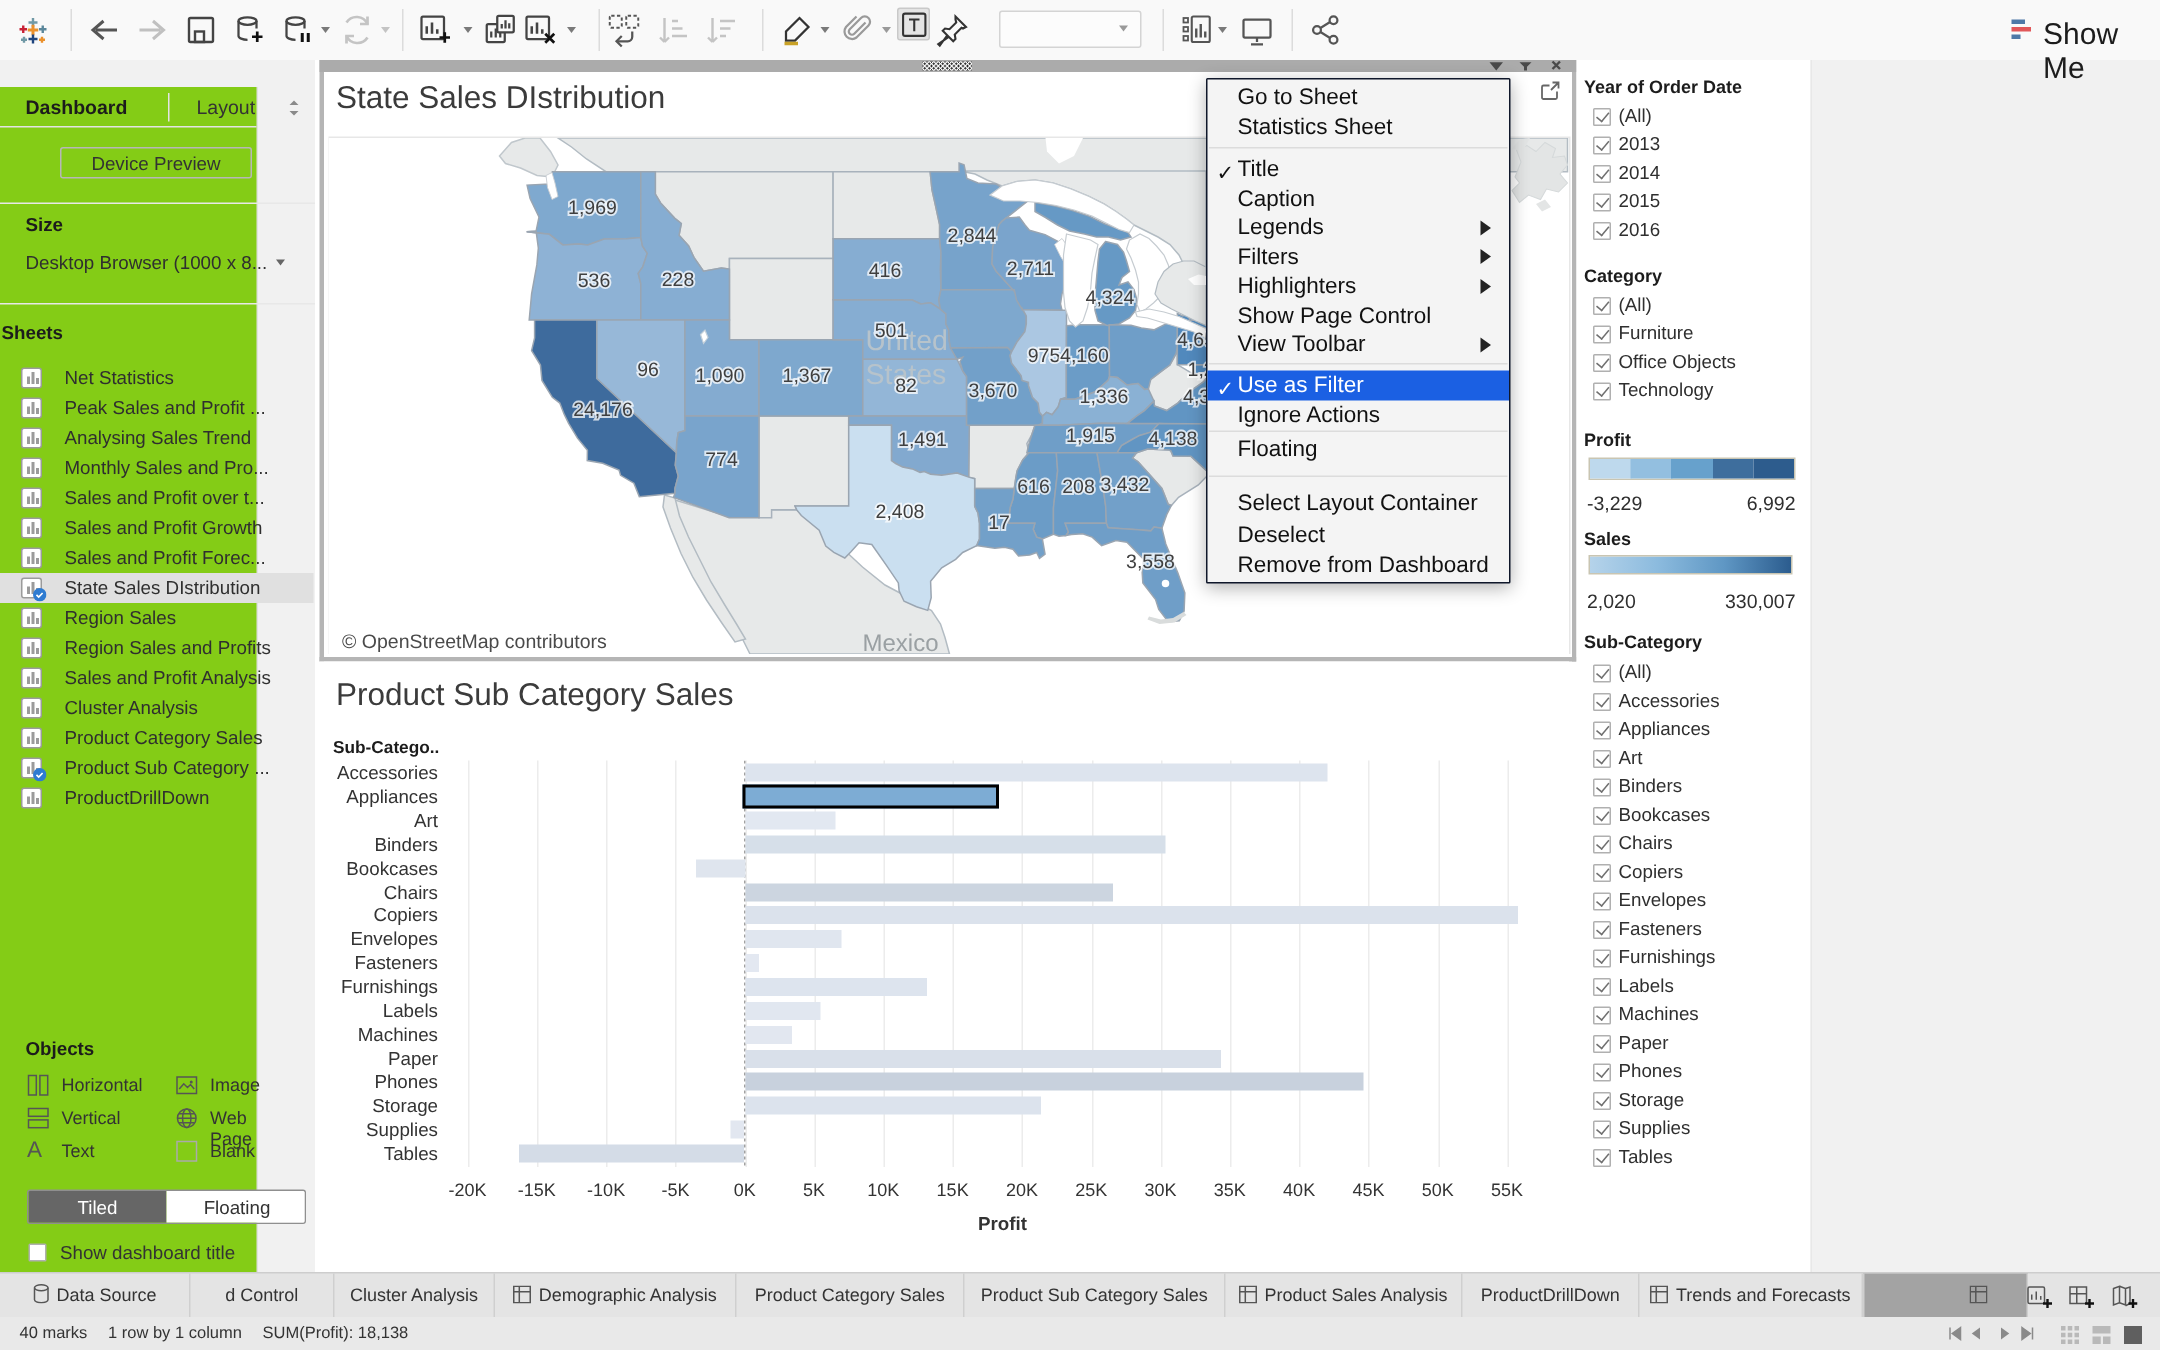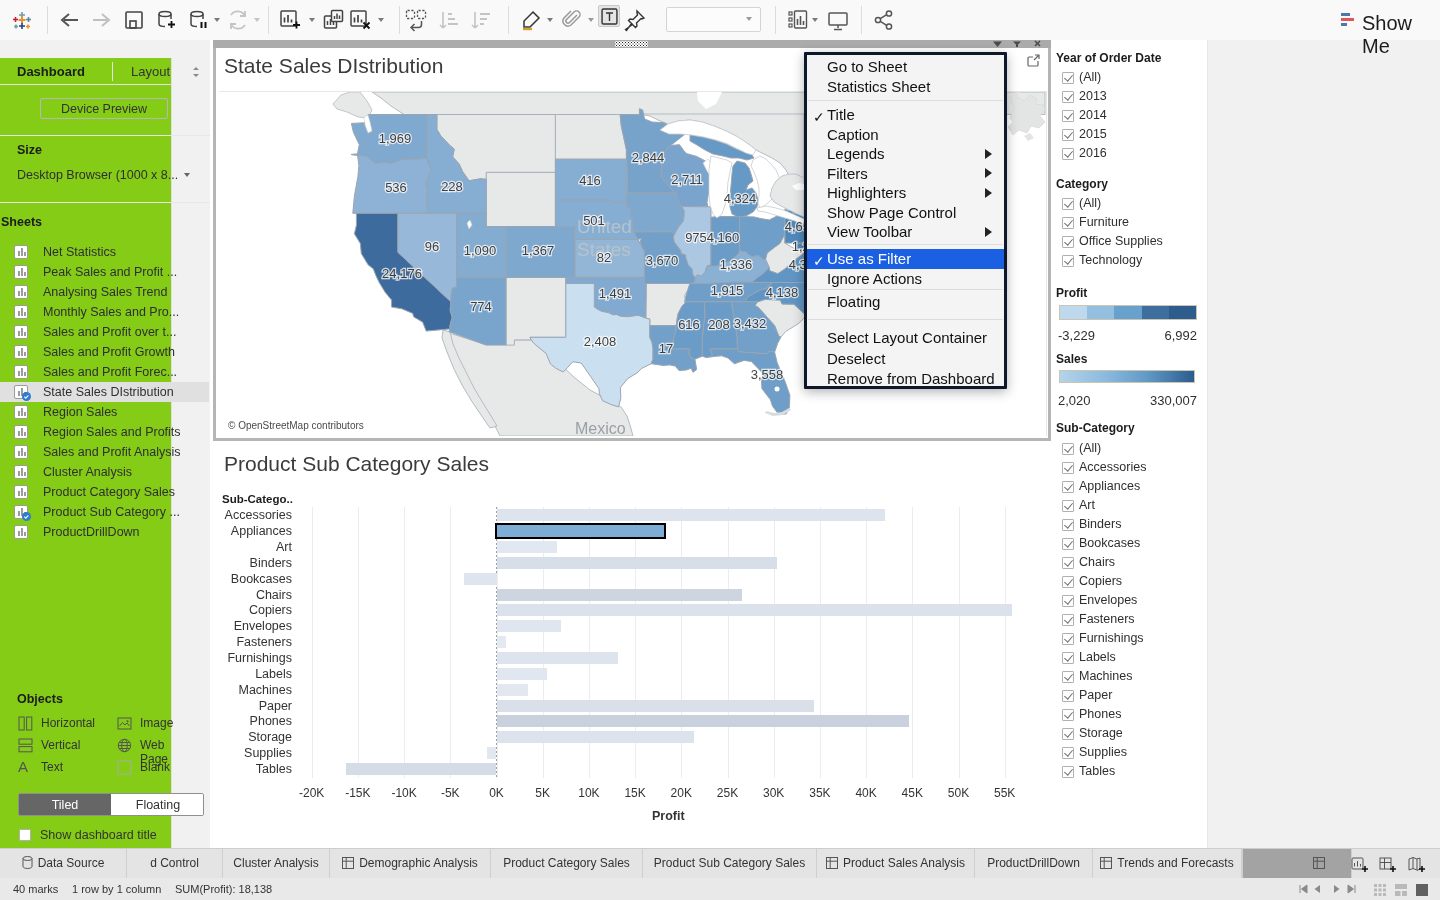--- a/index.html
+++ b/index.html
@@ -30,21 +30,21 @@
 
 #chartzone { position:absolute; left:213px; top:441px; width:833px; height:399px; background:#fff; }
 .rowlab { position:absolute; font-size:12.5px; color:#333; text-align:right; width:80px; }
 .bar { position:absolute; height:12px; }
 .gline { position:absolute; top:507px; width:1px; height:271px; background:#ececec; }
 .xlab { position:absolute; top:786px; font-size:12px; color:#333; width:44px; text-align:center; }
 
 #rpanel { position:absolute; left:1051px; top:40px; width:161px; height:808px; background:#fff; }
 .rp-h { font-size:12px; font-weight:bold; color:#1c1c1c; }
 
-#menu { position:absolute; left:804px; top:52px; width:203px; height:337px; background:#f4f4f4; border:3px solid #0f172a; border-radius:1px; box-shadow:0 3px 12px rgba(0,0,0,0.3); z-index:50; }
+#menu { position:absolute; left:804px; top:52px; width:203px; height:337px; background:#f4f4f4; border:1px solid #0f172a; border-radius:1px; box-shadow:0 3px 12px rgba(0,0,0,0.3); z-index:50; }
 .mi { position:absolute; left:0; width:100%; height:19.5px; font-size:15px; color:#111; line-height:19.5px; }
 .mi .t { position:absolute; left:20px; }
 .mi .arr { position:absolute; right:12px; top:4.5px; width:0; height:0; border-top:5px solid transparent; border-bottom:5px solid transparent; border-left:7px solid #222; }
 .mi.hl { background:#1b60e3; color:#fff; }
 .msep { position:absolute; left:1px; width:calc(100% - 2px); height:1px; background:#dcdcdc; }
 .mcheck { position:absolute; left:6px; top:3px; font-size:14px; }
 
 #tabbar { position:absolute; left:0; top:848px; width:1440px; height:30px; background:#e4e4e4; border-top:1px solid #cdcdcd; }
 .tab { position:absolute; top:0; height:30px; font-size:12px; color:#333; line-height:29px; border-right:1px solid #cfcfcf; text-align:center; }
 #statusbar { position:absolute; left:0; top:878px; width:1440px; height:22px; background:#e9e9e9; font-size:11px; color:#333; }
@@ -365,21 +365,21 @@
     <div class="abs" style="left:615px;top:41px;width:33px;height:6px;z-index:5;background:#fff;background-image:radial-gradient(#222 30%,transparent 34%),radial-gradient(#222 30%,transparent 34%);background-size:3px 3px;background-position:0 0,1.5px 1.5px"></div>
 <svg class="abs" style="left:991px;top:40px;z-index:5" width="56" height="8" viewBox="0 0 56 8">
       <path d="M2 1.5h9L6.5 7z" fill="#4a4a4a"></path>
       <path d="M22 1.5h8l-3 3v2.5h-2V4.5z" fill="#4a4a4a"></path>
       <path d="M44 1l5 5M49 1l-5 5" stroke="#4a4a4a" stroke-width="1.6"></path>
     </svg>
 <svg class="abs" style="left:1027px;top:54px" width="13" height="13" viewBox="0 0 13 13">
       <path d="M11 7v4a1 1 0 01-1 1H2a1 1 0 01-1-1V4a1 1 0 011-1h4" stroke="#666" stroke-width="1.2" fill="none"></path>
       <path d="M7 6l5-5M8 1h4v4" stroke="#666" stroke-width="1.2" fill="none"></path>
     </svg>
-<div class="abs" style="left:226px;top:420px;font-size:10px;color:#4a4a4a;background:rgba(255,255,255,0.6);padding:0 2px;z-index:4">© OpenStreetMap contributors</div>
+<div class="abs" style="left:226px;top:420px;font-size:13px;color:#4a4a4a;background:rgba(255,255,255,0.6);padding:0 2px;z-index:4">© OpenStreetMap contributors</div>
   <div id="maptitle">State Sales DIstribution</div>
   <div id="mappane"></div>
   <svg style="position:absolute;left:219px;top:92px" width="827" height="344" viewBox="219 92 827 344">
       <rect x="219" y="92" width="827" height="344" fill="#ffffff"></rect>
 <path d="M372,92 L1045,92 L1045,114.5 L437,114.5 L404,114.5 L391,106 L381,98 Z" fill="#e7e9e9" stroke="#b3bcc3" stroke-width="1"></path>
 <path d="M333,104 L341,95 L350,92 L360,92 L367,101 L372,110 L368,118 L358,117 L347,112 L337,109 Z" fill="#e7e9e9" stroke="#c0c7cc" stroke-width="1"></path>
 <path d="M640,114 L804,114 L804,190 L798,188 L791,186 L790,178 L786,170 L780,163 L772,158 L764,154 L756,150 L751,146 L744,141 L736,136 L726,131 L714,126 L702,122 L690,120 L678,121 L668,124 L658,120 L650,116 Z" fill="#e7e9e9" stroke="#b3bcc3" stroke-width="1"></path>
 <path d="M697,92 L722,92 L716,104 L706,109 L698,101 Z" fill="#fff"></path>
 <path d="M1010,118 L1014,108 L1011,100 L1018,97 L1024,101 L1030,95 L1037,99 L1035,105 L1043,104 L1045,110 L1040,116 L1045,122 L1039,128 L1031,126 L1027,133 L1019,130 L1013,135 L1008,127 L1013,122 Z" fill="#e3e5e5" stroke="#d5d9da" stroke-width="0.7"></path>
 <path d="M1008,99 L1013,93 L1020,92 L1015,101 Z" fill="#e3e5e5"></path>
@@ -554,21 +554,21 @@
 <div class="chk on" style="left:11px;top:89px"></div>
       <div class="abs" style="left:28px;top:87px;font-size:12.5px;color:#2f2f2f;white-space:nowrap">2015</div>
 <div class="chk on" style="left:11px;top:108px"></div>
       <div class="abs" style="left:28px;top:106px;font-size:12.5px;color:#2f2f2f;white-space:nowrap">2016</div>
 <div class="rp-h abs" style="left:5px;top:137px">Category</div>
 <div class="chk on" style="left:11px;top:158px"></div>
       <div class="abs" style="left:28px;top:156px;font-size:12.5px;color:#2f2f2f;white-space:nowrap">(All)</div>
 <div class="chk on" style="left:11px;top:177px"></div>
       <div class="abs" style="left:28px;top:175px;font-size:12.5px;color:#2f2f2f;white-space:nowrap">Furniture</div>
 <div class="chk on" style="left:11px;top:196px"></div>
-      <div class="abs" style="left:28px;top:194px;font-size:12.5px;color:#2f2f2f;white-space:nowrap">Office Supplies</div>
+      <div class="abs" style="left:28px;top:194px;font-size:12.5px;color:#2f2f2f;white-space:nowrap">Office Objects</div>
 <div class="chk on" style="left:11px;top:215px"></div>
       <div class="abs" style="left:28px;top:213px;font-size:12.5px;color:#2f2f2f;white-space:nowrap">Technology</div>
 <div class="rp-h abs" style="left:5px;top:246px">Profit</div>
 <div class="abs" style="left:8px;top:265px;width:138px;height:15px;border:1px solid #c9c5b2"></div>
 <div class="abs" style="left:9.0px;top:266px;width:27.7px;height:13px;background:#bed9ed"></div>
 <div class="abs" style="left:36.2px;top:266px;width:27.7px;height:13px;background:#93bfe0"></div>
 <div class="abs" style="left:63.4px;top:266px;width:27.7px;height:13px;background:#67a1cc"></div>
 <div class="abs" style="left:90.6px;top:266px;width:27.7px;height:13px;background:#3e6e9d"></div>
 <div class="abs" style="left:117.8px;top:266px;width:27.7px;height:13px;background:#2d5c8d"></div>
 <div class="abs" style="left:7px;top:288px;font-size:13px;color:#2f2f2f">-3,229</div>

